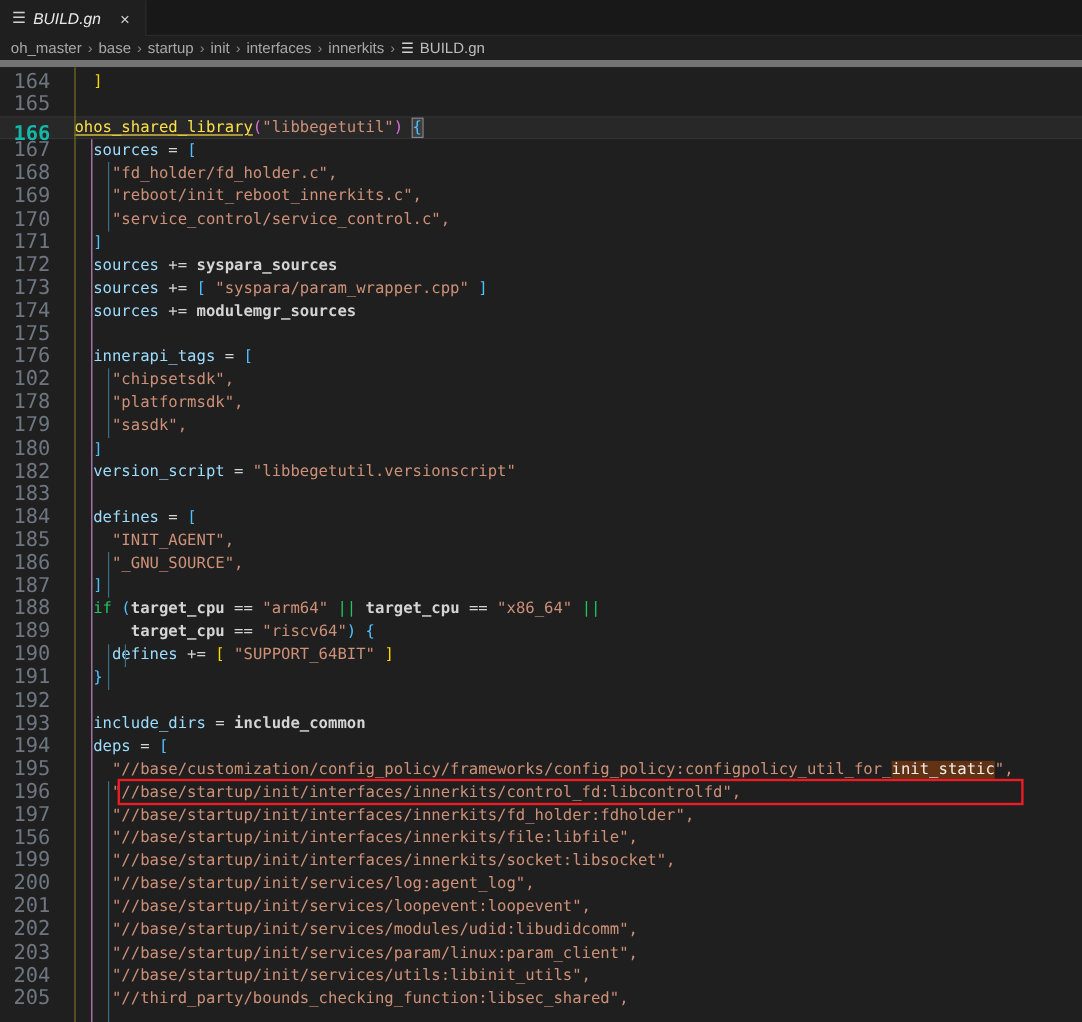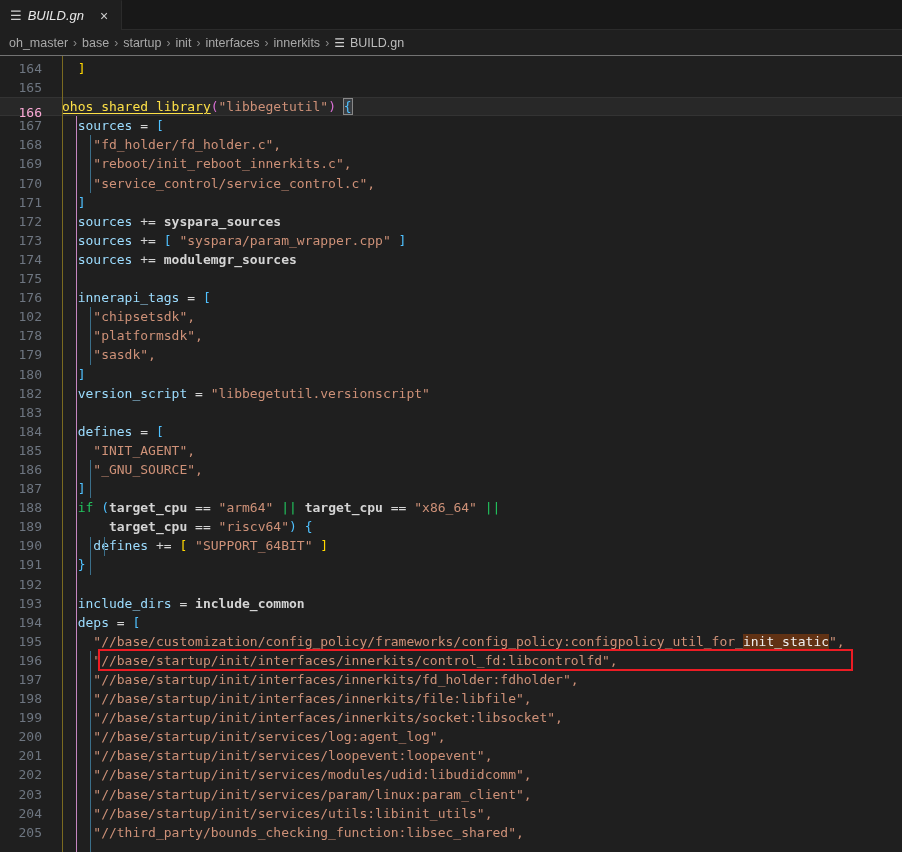--- a/index.html
+++ b/index.html
@@ -48,21 +48,21 @@
     font-family: "Liberation Sans", sans-serif;
   }
 
   
   #breadcrumb {
     height: 26px;
     background: #1f1f1f;
     display: flex;
     align-items: center;
     padding-left: 9px;
-    border-bottom: 1px solid #737373;
+    border-bottom: 6px solid #737373;
     font-family: "Liberation Sans", sans-serif;
     font-size: 12.5px;
     color: #a2a2a2;
     white-space: nowrap;
   }
   #breadcrumb .crumb { color: #a9a9a9; }
   #breadcrumb .sep {
     color: #8a8a8a;
     margin: 0 5px;
     font-size: 12px;
@@ -94,24 +94,24 @@
   .line.active {
     background: #282828;
     box-shadow: inset 0 1px 0 #333, inset 0 -1px 0 #333;
   }
   .ln {
     width: 46px;
     min-width: 46px;
     text-align: right;
     padding-right: 4px;
     color: #6e7681;
-    font-size: 13px;
+    font-size: 17px;
     user-select: none;
   }
-  .line.active .ln { color: #f9a8d4; font-weight: 400; margin-top: 12px; }
+  .line.active .ln { color: #14b8a6; font-weight: 700; margin-top: 12px; }
   .code {
     padding-left: 16px;
     flex: 1;
     position: relative;
   }
 
   
   .guide {
     position: absolute;
     width: 1px;
@@ -200,21 +200,21 @@
       <div class="line"><span class="ln">188</span><span class="code"><span class="op">  </span><span class="kw">if</span><span class="op"> </span><span class="b3">(</span><span class="var">target_cpu</span><span class="op"> == </span><span class="s">"arm64"</span><span class="op"> </span><span class="kw">||</span><span class="op"> </span><span class="var">target_cpu</span><span class="op"> == </span><span class="s">"x86_64"</span><span class="op"> </span><span class="kw">||</span></span></div>
       <div class="line"><span class="ln">189</span><span class="code"><span class="op">      </span><span class="var">target_cpu</span><span class="op"> == </span><span class="s">"riscv64"</span><span class="b3">)</span><span class="op"> </span><span class="b3">{</span></span></div>
       <div class="line"><span class="ln">190</span><span class="code"><span class="op">    </span><span class="id">defines</span><span class="op"> += </span><span class="b1">[</span><span class="op"> </span><span class="s">"SUPPORT_64BIT"</span><span class="op"> </span><span class="b1">]</span></span></div>
       <div class="line"><span class="ln">191</span><span class="code"><span class="op">  </span><span class="b3">}</span></span></div>
       <div class="line"><span class="ln">192</span><span class="code"></span></div>
       <div class="line"><span class="ln">193</span><span class="code"><span class="op">  </span><span class="id">include_dirs</span><span class="op"> = </span><span class="var">include_common</span></span></div>
       <div class="line"><span class="ln">194</span><span class="code"><span class="op">  </span><span class="id">deps</span><span class="op"> = </span><span class="b3">[</span></span></div>
       <div class="line"><span class="ln">195</span><span class="code"><span class="op">    </span><span class="s">"//base/customization/config_policy/frameworks/config_policy:configpolicy_util_for_</span><span class="s hl">init_static</span><span class="s">",</span></span></div>
       <div class="line"><span class="ln">196</span><span class="code"><span class="op">    </span><span class="s">"//base/startup/init/interfaces/innerkits/control_fd:libcontrolfd",</span></span></div>
       <div class="line"><span class="ln">197</span><span class="code"><span class="op">    </span><span class="s">"//base/startup/init/interfaces/innerkits/fd_holder:fdholder",</span></span></div>
-      <div class="line"><span class="ln">198</span><span class="code"><span class="op">    </span><span class="s">"//base/startup/init/interfaces/innerkits/file:libfile",</span></span></div>
+      <div class="line"><span class="ln">156</span><span class="code"><span class="op">    </span><span class="s">"//base/startup/init/interfaces/innerkits/file:libfile",</span></span></div>
       <div class="line"><span class="ln">199</span><span class="code"><span class="op">    </span><span class="s">"//base/startup/init/interfaces/innerkits/socket:libsocket",</span></span></div>
       <div class="line"><span class="ln">200</span><span class="code"><span class="op">    </span><span class="s">"//base/startup/init/services/log:agent_log",</span></span></div>
       <div class="line"><span class="ln">201</span><span class="code"><span class="op">    </span><span class="s">"//base/startup/init/services/loopevent:loopevent",</span></span></div>
       <div class="line"><span class="ln">202</span><span class="code"><span class="op">    </span><span class="s">"//base/startup/init/services/modules/udid:libudidcomm",</span></span></div>
       <div class="line"><span class="ln">203</span><span class="code"><span class="op">    </span><span class="s">"//base/startup/init/services/param/linux:param_client",</span></span></div>
       <div class="line"><span class="ln">204</span><span class="code"><span class="op">    </span><span class="s">"//base/startup/init/services/utils:libinit_utils",</span></span></div>
       <div class="line"><span class="ln">205</span><span class="code"><span class="op">    </span><span class="s">"//third_party/bounds_checking_function:libsec_shared",</span></span></div>
     </div>
   <div id="annotation" style="left: 98px; top: 593.1px; width: 755px; height: 22px; border-color: rgb(236, 28, 36);"></div>
 <div class="guide" style="left: 62px; top: 0px; height: 796px; background: rgb(122, 106, 32);"></div>

